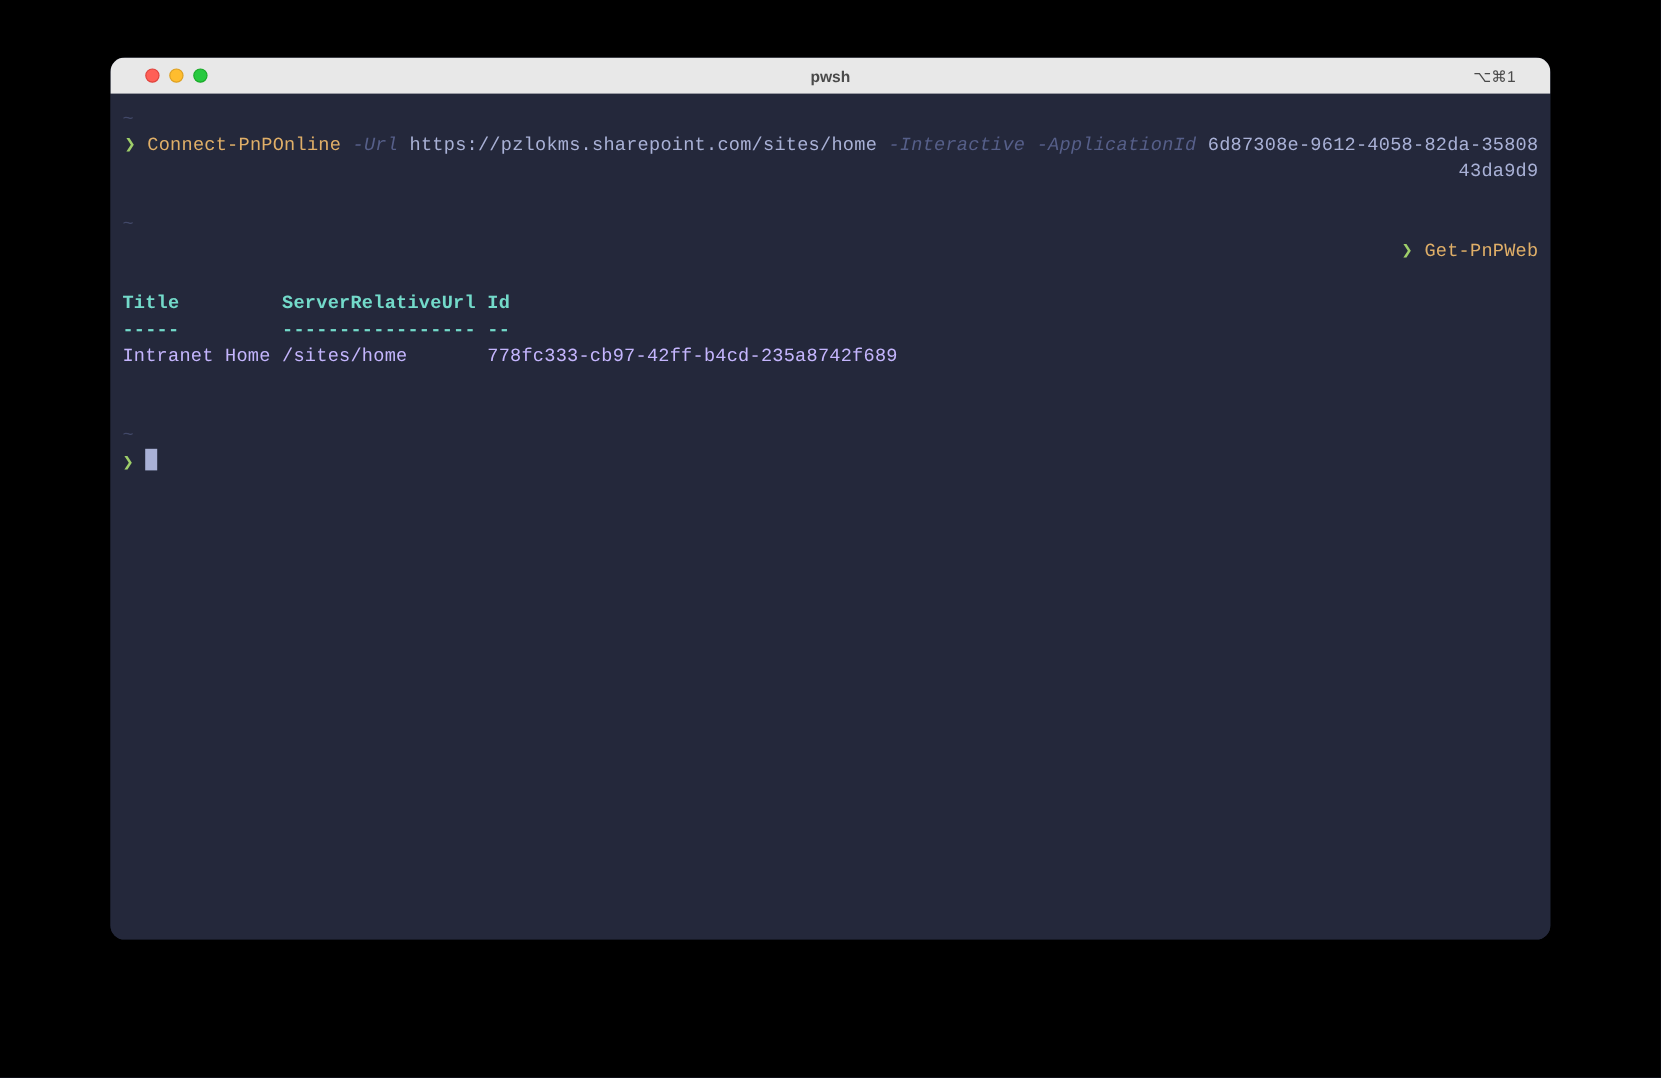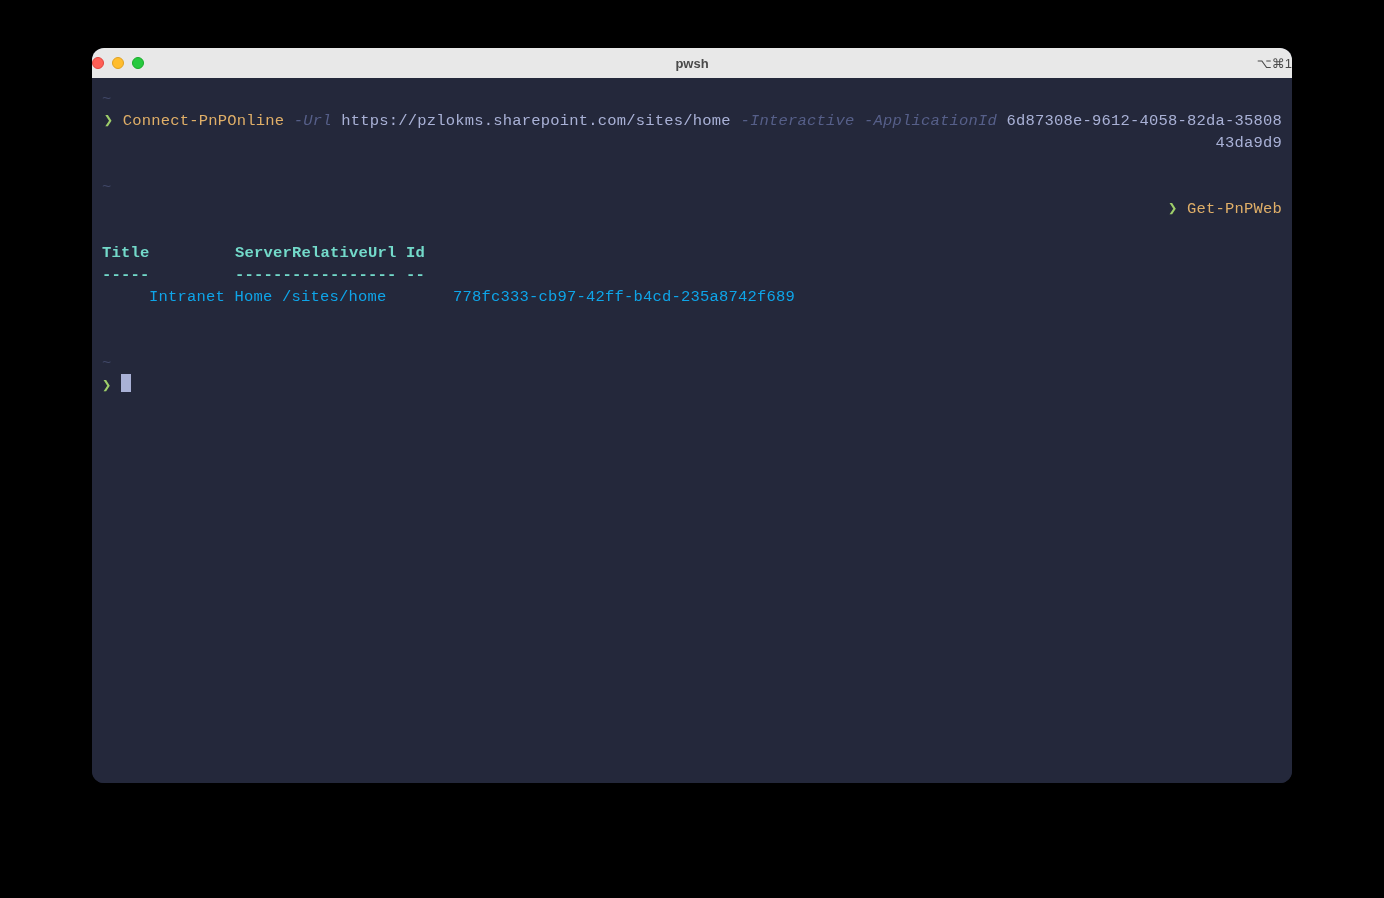--- a/index.html
+++ b/index.html
@@ -21,21 +21,21 @@
       box-shadow: 0 20px 60px rgba(0,0,0,0.6);
       overflow: hidden;
       display: flex;
       flex-direction: column;
     }
     .titlebar {
       height: 30px;
       background: #e8e8e8;
       display: flex;
       align-items: center;
-      padding: 0 0;
+      padding: 0 29px;
       position: relative;
     }
     .traffic-lights {
       display: flex;
       gap: 8px;
     }
     .traffic-light {
       width: 12px;
       height: 12px;
       border-radius: 50%;
@@ -72,21 +72,21 @@
       white-space: pre;
       color: #a9b1d6;
     }
     .tilde { color: #414868; }
     .prompt { color: #9ece6a; font-weight: bold; }
     .cmd { color: #e0af68; }
     .param { color: #565f89; font-style: italic; }
     .arg { color: #a9b1d6; }
     .header { color: #73daca; font-weight: bold; }
     .hsep { color: #73daca; font-weight: bold; }
-    .cell { color: #0ea5e9; margin-left: 47px; }
+    .cell { color: #c4b5fd; }
     .cursor {
       display: inline-block;
       width: 10px;
       height: 18px;
       background: #a9b1d6;
       vertical-align: -2px;
     }
     .wrap { white-space: pre-wrap; word-break: break-all; text-align: right; }
   </style>
 </head>

